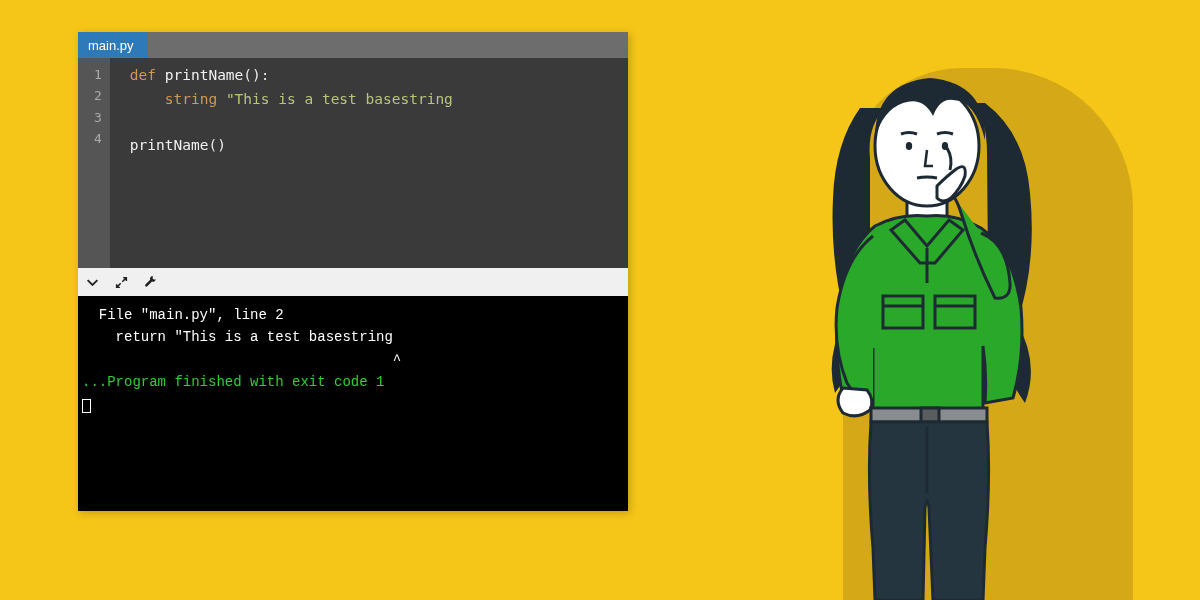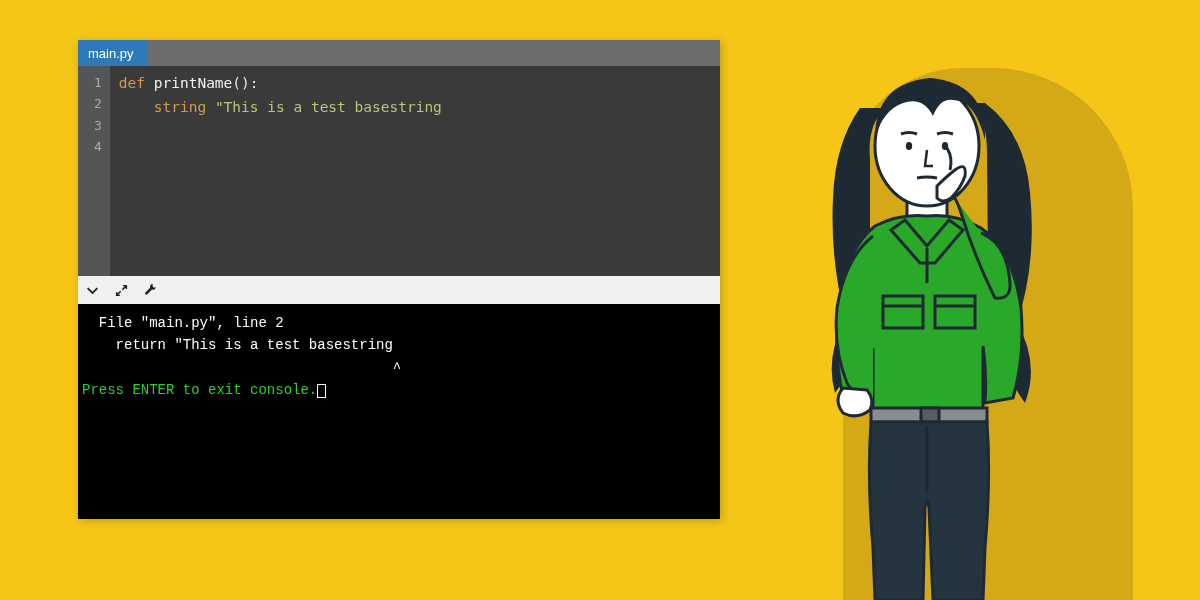--- a/index.html
+++ b/index.html
@@ -7,22 +7,22 @@
       width: 1200px;
       height: 600px;
       background: #f5c518;
       position: relative;
       overflow: hidden;
       font-family: 'Consolas', 'Monaco', monospace;
     }
     .editor-window {
       position: absolute;
       left: 78px;
-      top: 40px;
-      width: 642px;
+      top: 32px;
+      width: 550px;
       background: #3a3a3a;
       box-shadow: 2px 2px 8px rgba(0,0,0,0.2);
     }
     .tab-bar {
       display: flex;
       background: #6d6d6d;
       height: 26px;
     }
     .tab {
       background: #2e7ab8;
@@ -46,21 +46,21 @@
       color: #999;
       text-align: right;
       line-height: 1.65;
     }
     .gutter-line {
       font-size: 13px;
       color: #aaa;
     }
     .gutter-line.has-fold { position: relative; }
     .code-content {
-      padding: 6px 9px;
+      padding: 6px 20px;
       line-height: 1.65;
       color: #ddd;
       flex: 1;
     }
     .code-line { min-height: 1.55em; white-space: pre; }
     .kw-def { color: #d19a4c; }
     .kw-return { color: #d19a4c; }
     .fn-name { color: #f0f0f0; font-weight: 500; }
     .string { color: #b8c47a; }
     .paren { color: #e8e8e8; }
@@ -133,20 +133,21 @@
     <div class="gutter">
       <div class="gutter-line has-fold">1</div>
       <div class="gutter-line">2</div>
       <div class="gutter-line">3</div>
       <div class="gutter-line">4</div>
     </div>
     <div class="code-content">
       <div class="code-line"><span class="kw-def">def</span><span class="fn-name"> printName</span><span class="paren">():</span></div>
       <div class="code-line"><span>    </span><span class="kw-return">string</span><span> </span><span class="string">"This is a test basestring</span></div>
       <div class="code-line"></div>
+      <div class="code-line"><span class="fn-name">printName</span><span class="paren">()</span></div>
     </div>
   </div>
   <div class="toolbar">
     <span class="toolbar-icon">
       <svg width="13" height="13" viewBox="0 0 16 16">
           <path d="M2 5 L8 11 L14 5" stroke="#222" stroke-width="2.2" fill="none"></path>
         </svg>
     </span>
     <span class="toolbar-icon">
       <svg width="13" height="13" viewBox="0 0 16 16">
@@ -158,21 +159,22 @@
           <path d="M13.5 4.5a3.2 3.2 0 0 1-4.3 3L4 12.7a1.5 1.5 0 1 1-2.1-2.1L7 5.4a3.2 3.2 0 0 1 3-4.3l-.1 2.8 1.2 1.2 2.8-.1a3 3 0 0 1-.4-.5z" fill="#222"></path>
         </svg>
     </span>
   </div>
   <div class="terminal">
     <div class="term-line">  File "main.py", line 2</div>
     <div class="term-line">    return "This is a test basestring</div>
     <div class="term-line">                                     ^</div>
     <div class="term-line"></div>
     <div class="term-line"></div>
-    <div class="term-line term-green"><span>Press ENTER to exit console.</span><span class="cursor-box"></span></div>
+    <div class="term-line term-green">...Program finished with exit code 1</div>
+    <div class="term-line term-green"><span class="cursor-box"></span></div>
   </div>
 </div>
 
 <div class="illustration">
   <div class="shadow-shape"></div>
   <svg class="person-svg" viewBox="0 0 380 552">
 
     <path d="M135 60 Q110 95 108 150 Q105 210 120 270 Q100 310 110 345 Q125 325 135 300 Q145 270 145 225 L145 110 Q142 78 160 60 Z" fill="#1d2a33"></path>
     <path d="M260 55 Q300 85 305 145 Q312 215 292 275 Q315 315 300 355 Q282 330 272 295 Q265 255 263 218 L262 105 Q262 72 248 55 Z" fill="#1d2a33"></path>
 

